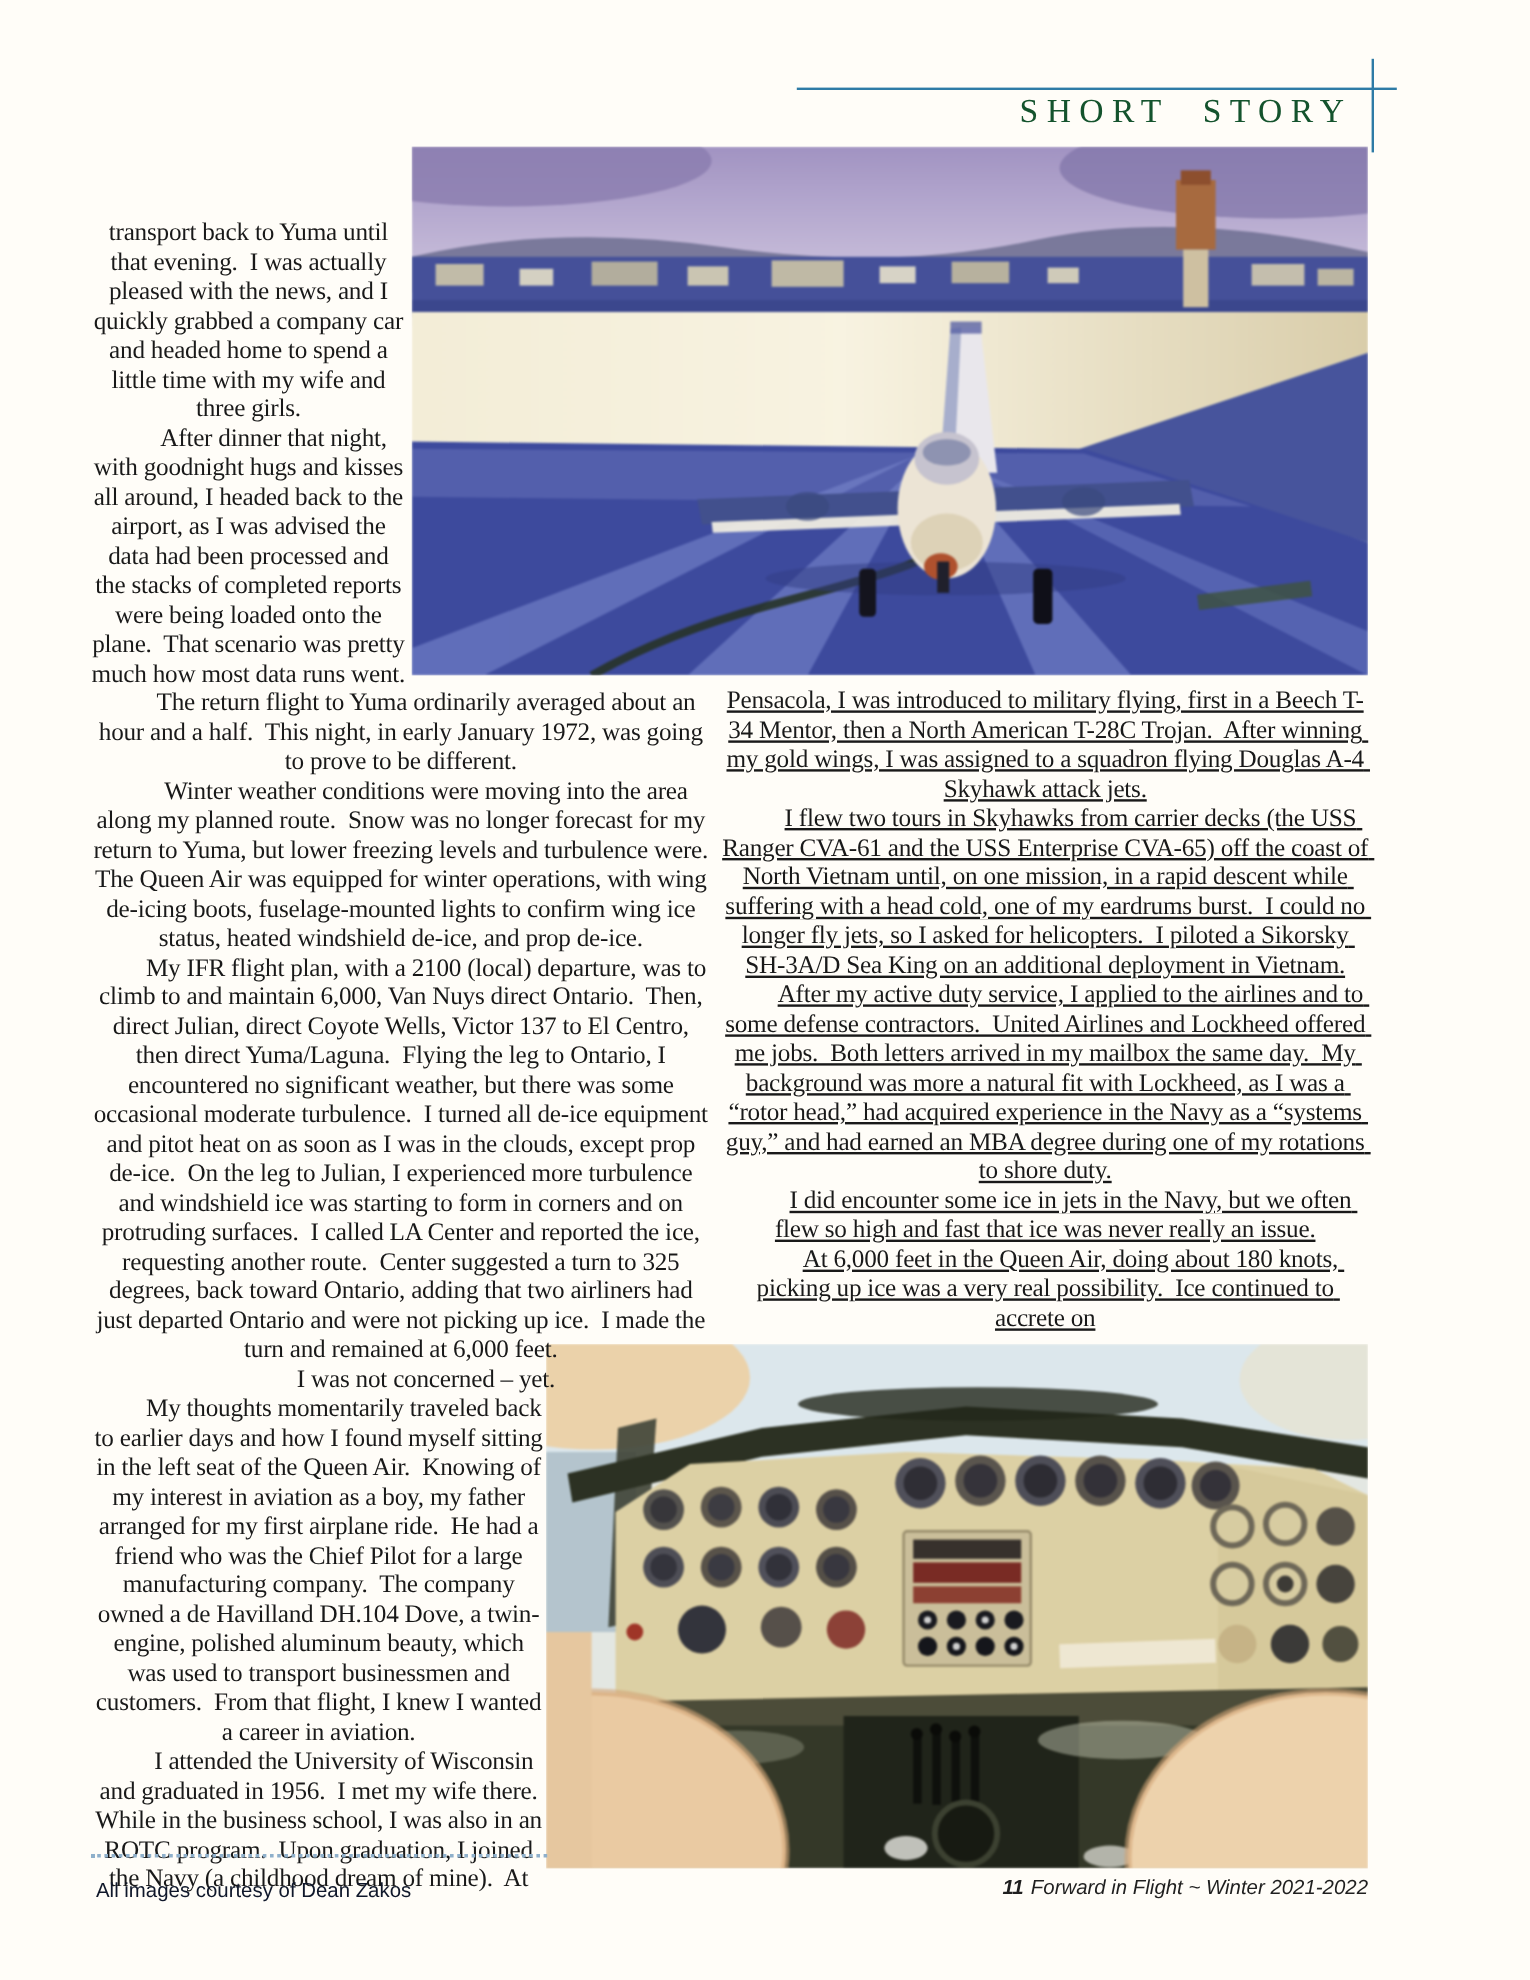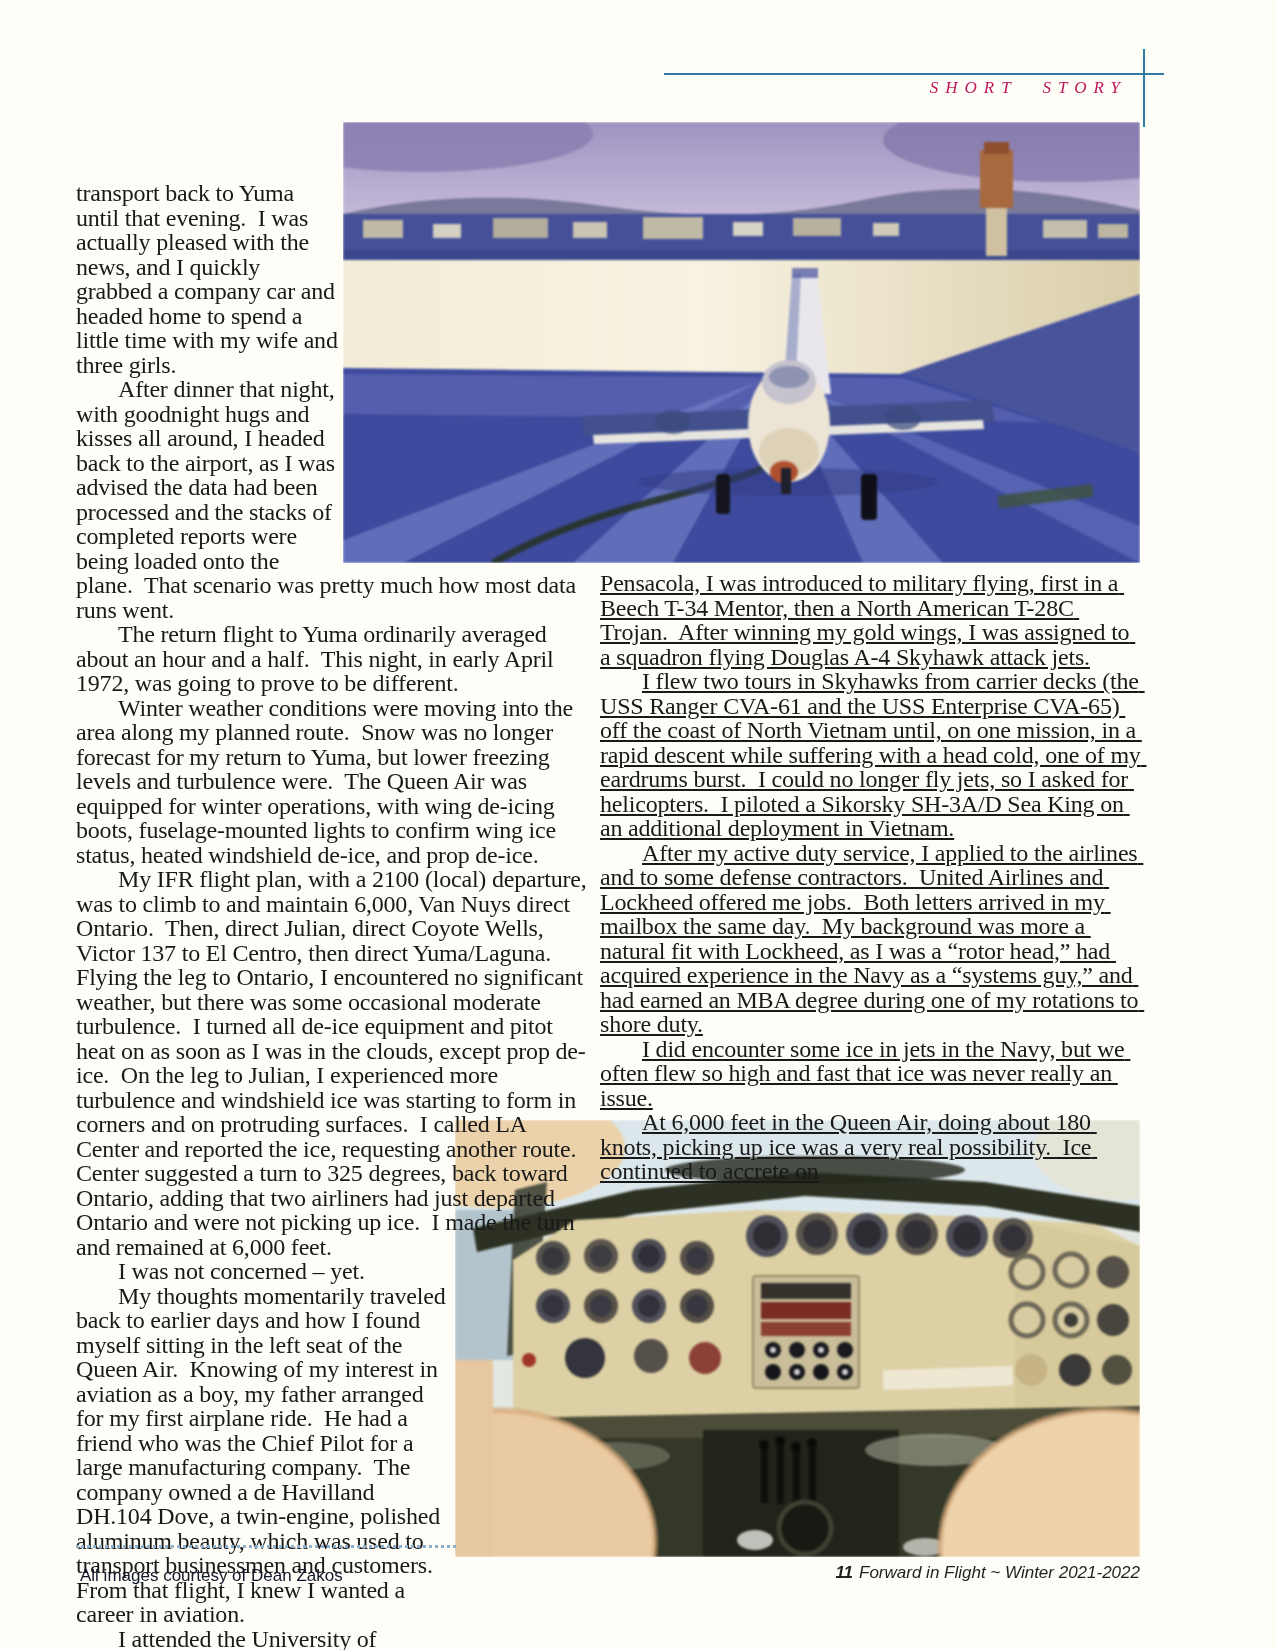--- a/index.html
+++ b/index.html
@@ -6,24 +6,24 @@
   .page{
     position:relative;width:1275px;height:1650px;margin:0 auto;
     background:#fffdf8;overflow:hidden;
     font-family:"Liberation Serif",serif;color:#191919;
   }
   
   .rule-h{position:absolute;left:664px;top:73px;width:500px;height:2px;background:var(--accent,#2e7ba6);}
   .rule-v{position:absolute;left:1143px;top:49px;width:2px;height:78px;background:var(--accent,#2e7ba6);}
   .section-label{
     position:absolute;top:78px;right:148px;
-    font-size:17px;letter-spacing:7px;word-spacing:14px;color:#be185d;font-style:italic;
-  }
-  
-  .textflow{position:absolute;font-size:24px;line-height:24.5px;letter-spacing:-0.2px;text-align:left;}
+    font-size:28px;letter-spacing:7px;word-spacing:14px;color:#14532d;
+  }
+  
+  .textflow{position:absolute;font-size:21px;line-height:24.5px;letter-spacing:-0.2px;text-align:center;}
   .textflow p{margin:0;text-indent:42px;white-space:pre-wrap;}
   .textflow p.cont{text-indent:0;}
   .col-left{left:76px;top:181px;width:516px;height:1362px;}
   .col-right{left:600px;top:571px;width:542px;height:560px;text-decoration:underline;}
   .spacer-top{float:right;width:254px;height:388px;}
   .spacer-bottom{float:right;width:137px;height:450px;}
   
   .illus{position:absolute;overflow:hidden;}
   .illus svg{display:block;filter:blur(1.1px) saturate(0.96);}
   .illus-ramp{left:343px;top:122px;width:797px;height:441px;}
@@ -221,21 +221,21 @@
         <rect x="0" y="240" width="38" height="200" fill="#e7c79d"></rect>
         <ellipse cx="650" cy="427" rx="165" ry="137" fill="#eed2aa" stroke="#d3a574" stroke-width="6" stroke-opacity="0.6"></ellipse>
       </g>
     </svg>
   </div>
 
   <div class="textflow col-left">
     <div class="spacer-top"></div>
     <p class="cont">transport back to Yuma until that evening.  I was actually pleased with the news, and I quickly grabbed a company car and headed home to spend a little time with my wife and three girls.</p>
     <p>After dinner that night, with goodnight hugs and kisses all around, I headed back to the airport, as I was advised the data had been processed and the stacks of completed reports were being loaded onto the plane.  That scenario was pretty much how most data runs went.</p>
-    <p>The return flight to Yuma ordinarily averaged about an hour and a half.  This night, in early April 1972, was going to prove to be different.</p>
+    <p>The return flight to Yuma ordinarily averaged about an hour and a half.  This night, in early January 1972, was going to prove to be different.</p>
     <p>Winter weather conditions were moving into the area along my planned route.  Snow was no longer forecast for my return to Yuma, but lower freezing levels and turbulence were.  The Queen Air was equipped for winter operations, with wing de-icing boots, fuselage-mounted lights to confirm wing ice status, heated windshield de-ice, and prop de-ice.</p>
     <p>My IFR flight plan, with a 2100 (local) departure, was to climb to and maintain 6,000, Van Nuys direct Ontario.  Then, direct Julian, direct Coyote Wells, Victor 137 to El Centro, then direct Yuma/Laguna.  Flying the leg to Ontario, I encountered no significant weather, but there was some occasional moderate turbulence.  I turned all de-ice equipment and pitot heat on as soon as I was in the clouds, except prop de-ice.  On the leg to Julian, I experienced more turbulence and windshield ice was starting to form in corners and on protruding surfaces.  I called LA Center and reported the ice, requesting another route.  Center suggested a turn to 325 degrees, back toward Ontario, adding that two airliners had just departed Ontario and were not picking up ice.  I made the turn and remained at 6,000 feet.</p>
     <p>I was not concerned – yet.</p>
     <div class="spacer-bottom"></div>
     <p>My thoughts momentarily traveled back to earlier days and how I found myself sitting in the left seat of the Queen Air.  Knowing of my interest in aviation as a boy, my father arranged for my first airplane ride.  He had a friend who was the Chief Pilot for a large manufacturing company.  The company owned a de Havilland DH.104 Dove, a twin-engine, polished aluminum beauty, which was used to transport businessmen and customers.  From that flight, I knew I wanted a career in aviation.</p>
     <p>I attended the University of Wisconsin and graduated in 1956.  I met my wife there.  While in the business school, I was also in an ROTC program.  Upon graduation, I joined the Navy (a childhood dream of mine).  At</p>
   </div>
 
   <div class="textflow col-right">
     <p class="cont">Pensacola, I was introduced to military flying, first in a Beech T-34 Mentor, then a North American T-28C Trojan.  After winning my gold wings, I was assigned to a squadron flying Douglas A-4 Skyhawk attack jets.</p>

